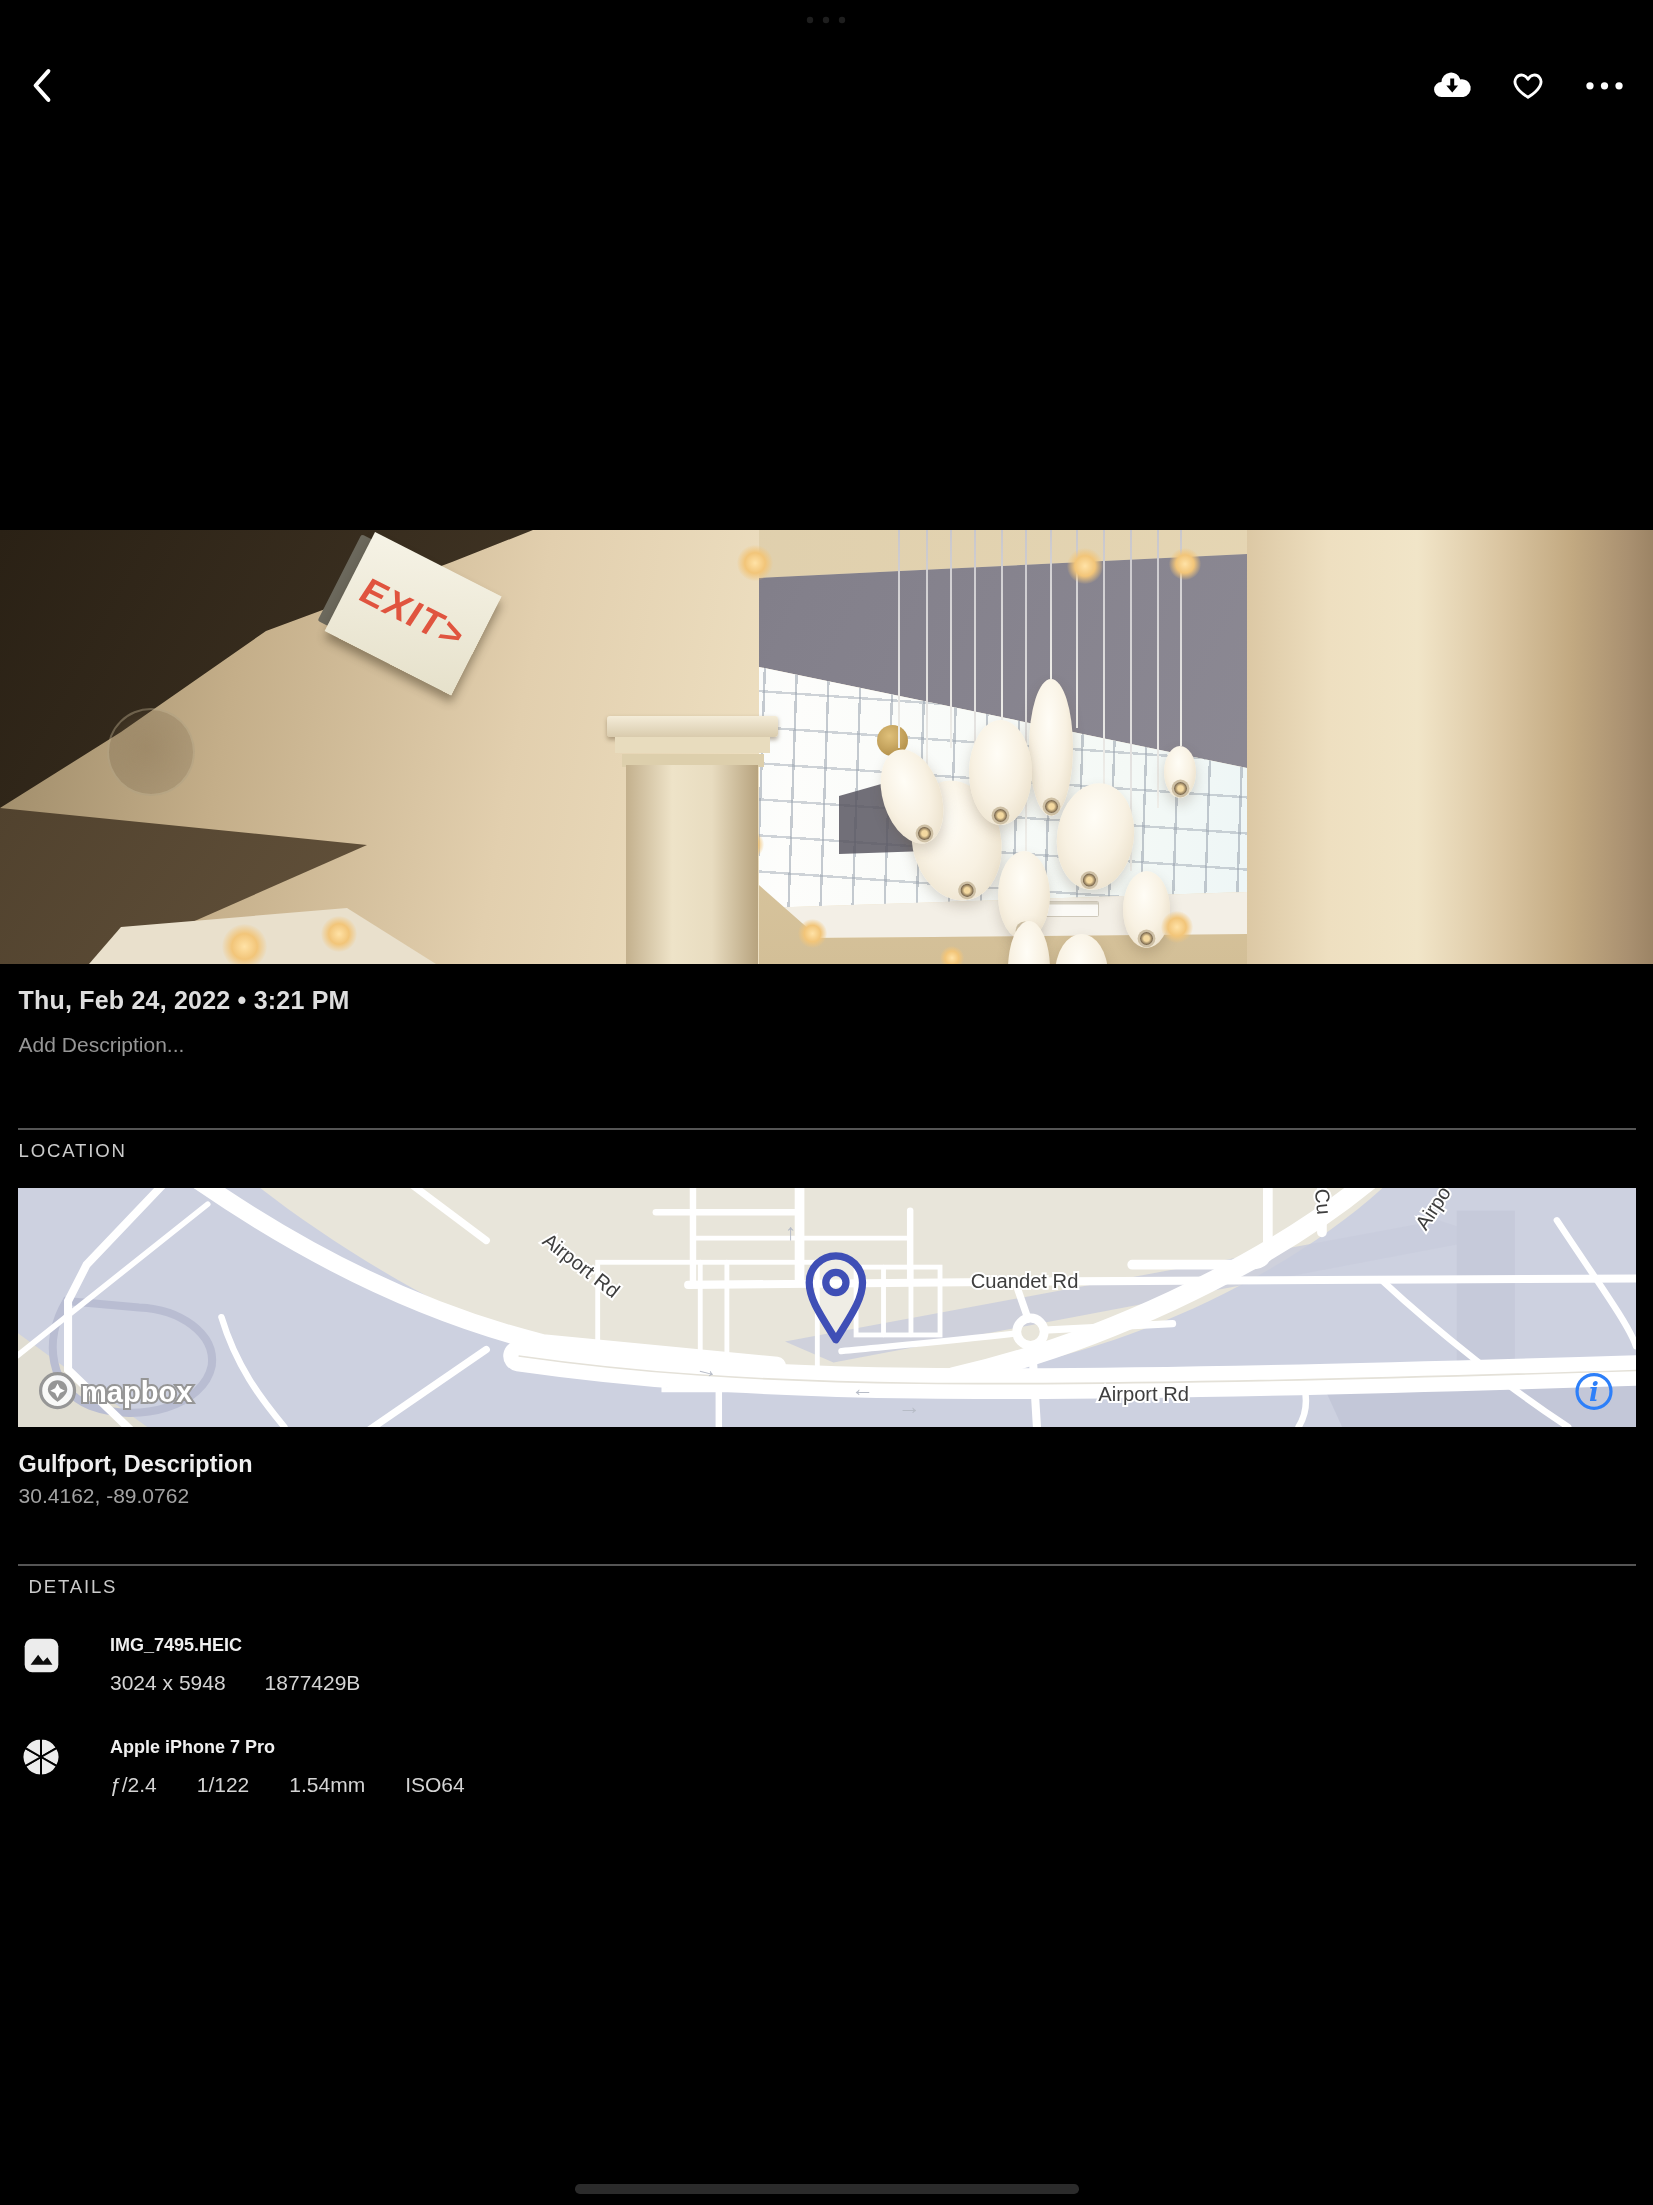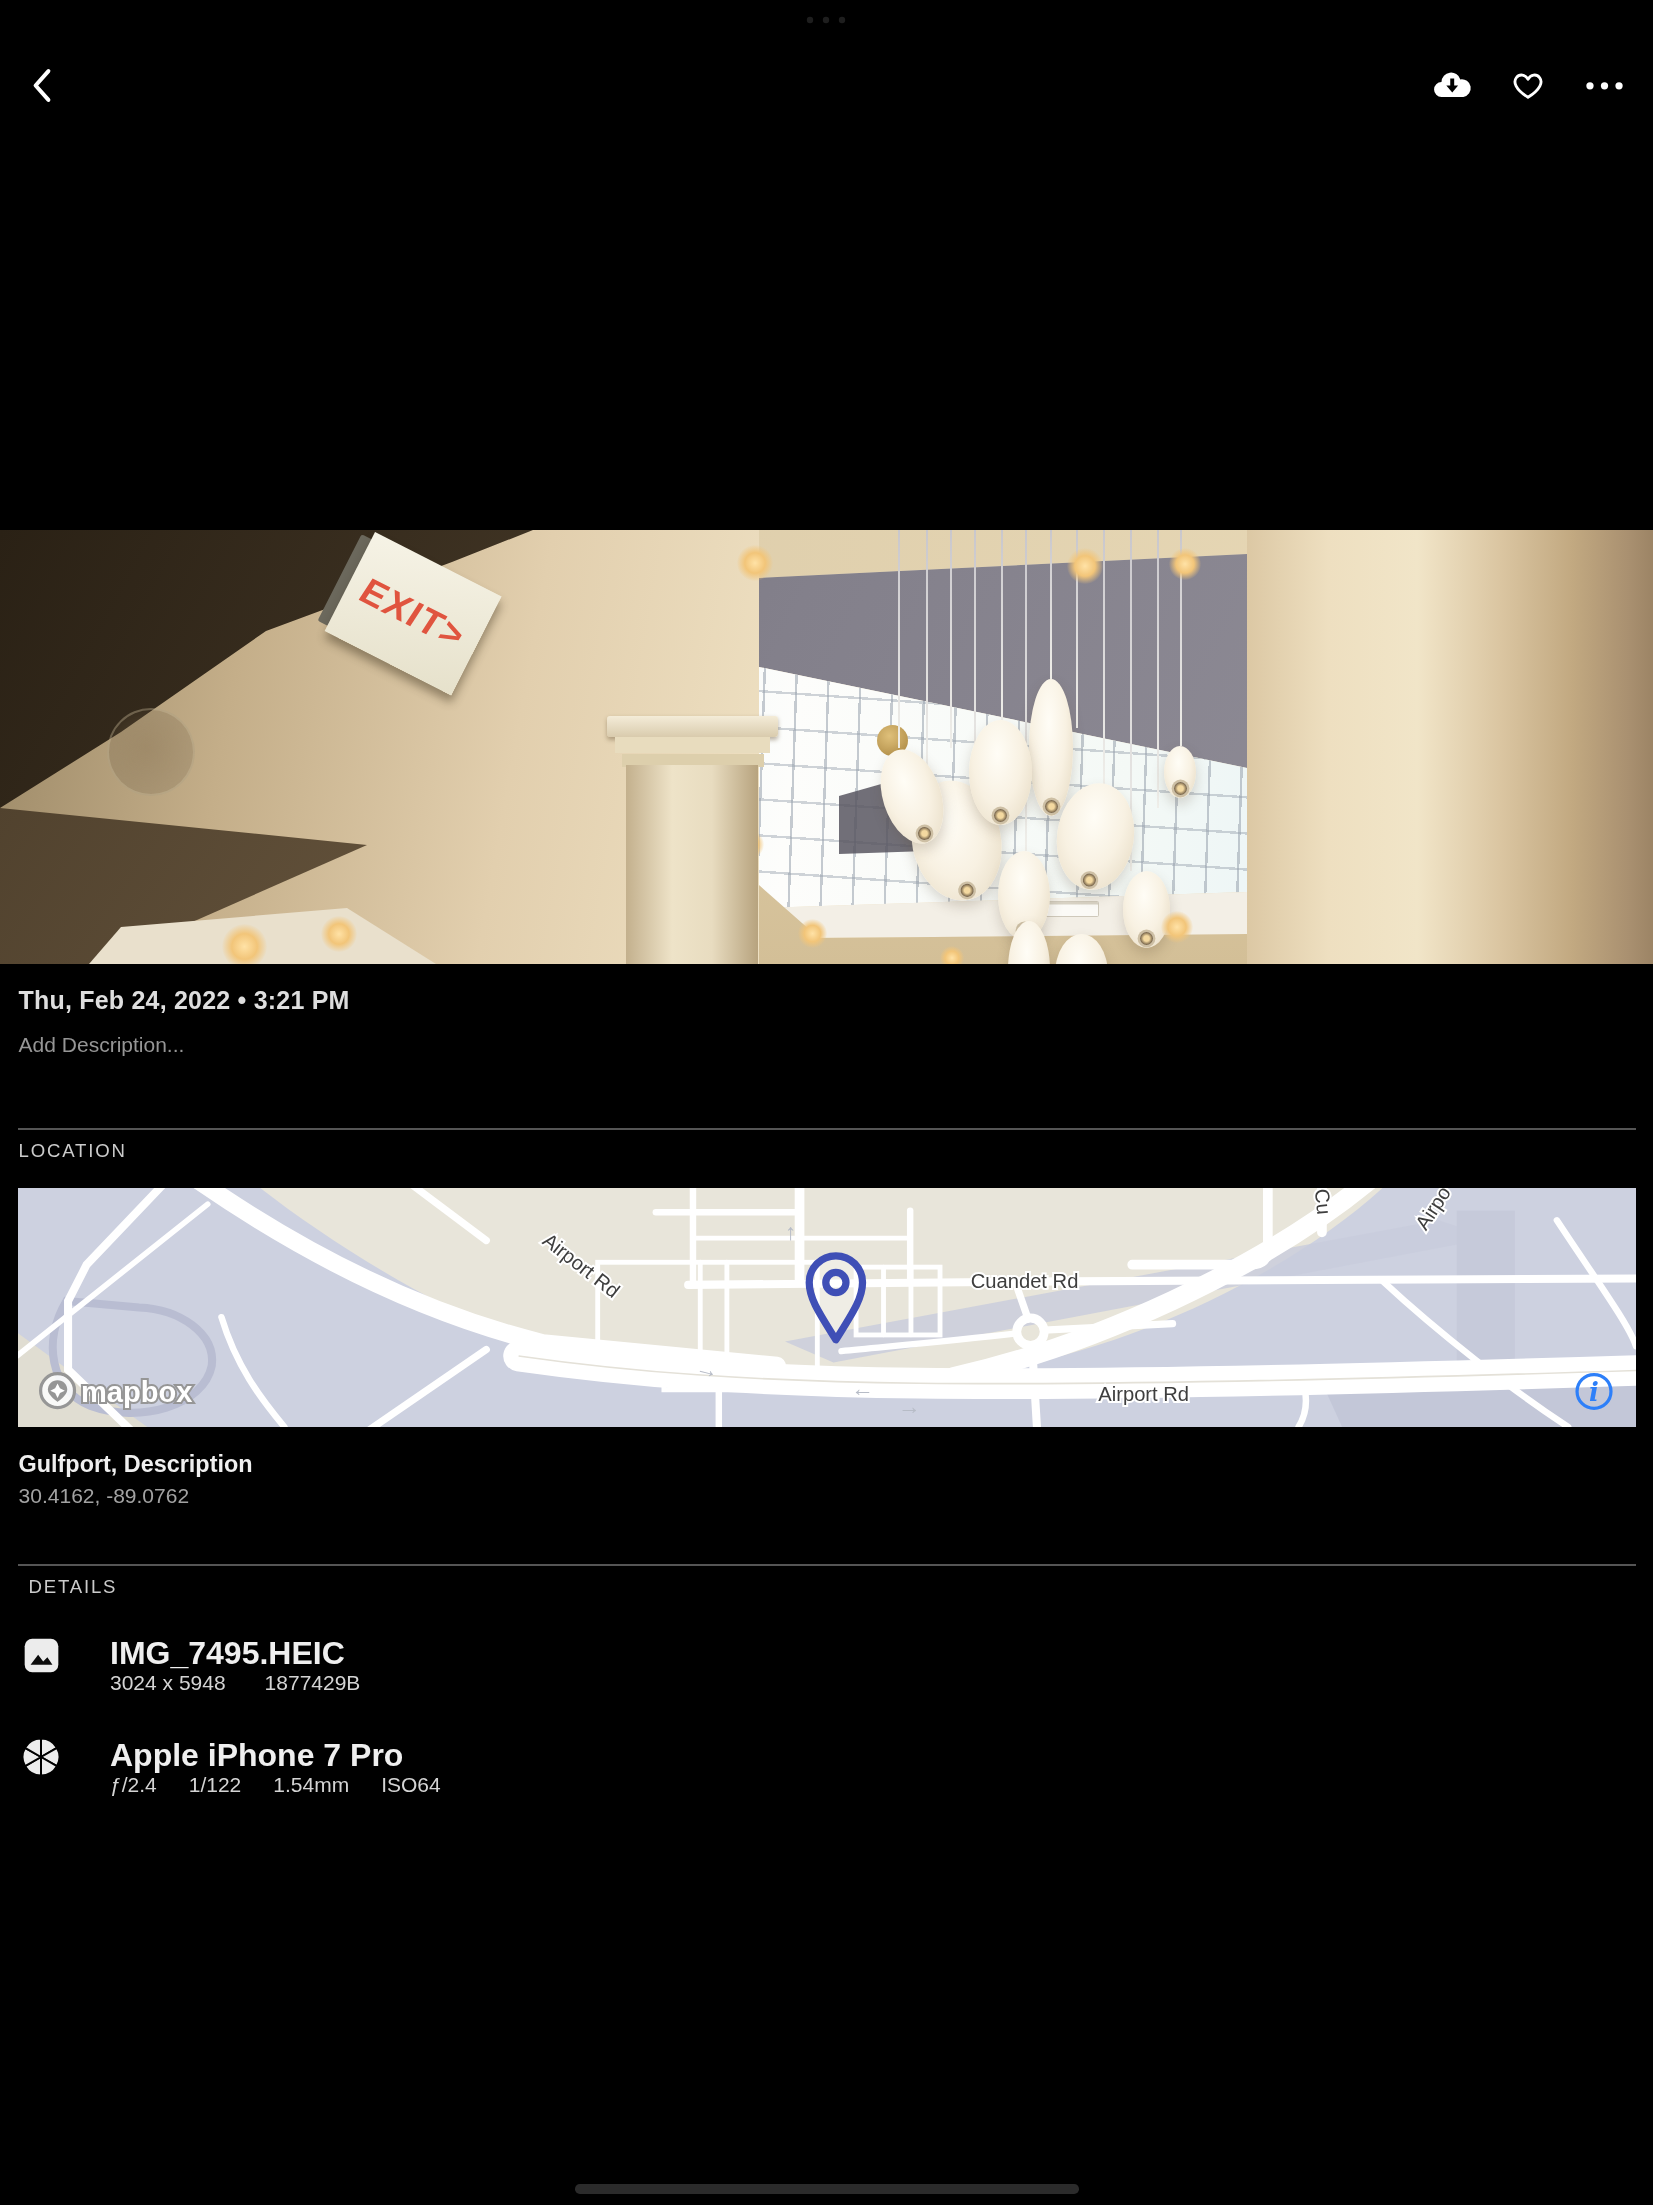--- a/index.html
+++ b/index.html
@@ -65,24 +65,24 @@
     border-radius:1.6px;box-shadow:inset 0 2.4px 0 #d8d2c4;}
 
   
   .map-wrap{position:absolute;left:18px;top:1188px;width:1618px;height:239px;cursor:pointer;}
   .map-label{font-size:25px;fill:#3e3e3e;stroke:#fff;stroke-width:5px;paint-order:stroke;font-weight:400;}
   .map-arrow{font-size:28px;fill:#b7bcc7;stroke:none;font-weight:700;}
   .place-name{position:absolute;left:18.6px;top:1451px;font-size:23.4px;font-weight:700;color:#efefef;}
   .coords{position:absolute;left:18.6px;top:1484px;font-size:21px;color:#a2a2a2;}
 
   
-  .row-title{position:absolute;left:110px;font-size:32px;font-weight:700;color:#efefef;}
+  .row-title{position:absolute;left:110px;font-size:18px;font-weight:700;color:#efefef;}
   .row-meta{position:absolute;left:110px;font-size:21px;color:#d4d4d4;}
   .row-meta span + span{margin-left:39px;}
-  .cam-meta span + span{margin-left:32px;}
+  .cam-meta span + span{margin-left:40px;}
 
   .home-bar{position:absolute;left:575px;top:2184px;width:504px;height:9.7px;border-radius:4.8px;background:#2b2b2b;cursor:pointer;}
 </style>
 </head>
 <body>
 
 <div id="app">
 
   <div class="sys-dots">
     <svg width="48" height="18" viewBox="0 0 60 22">

